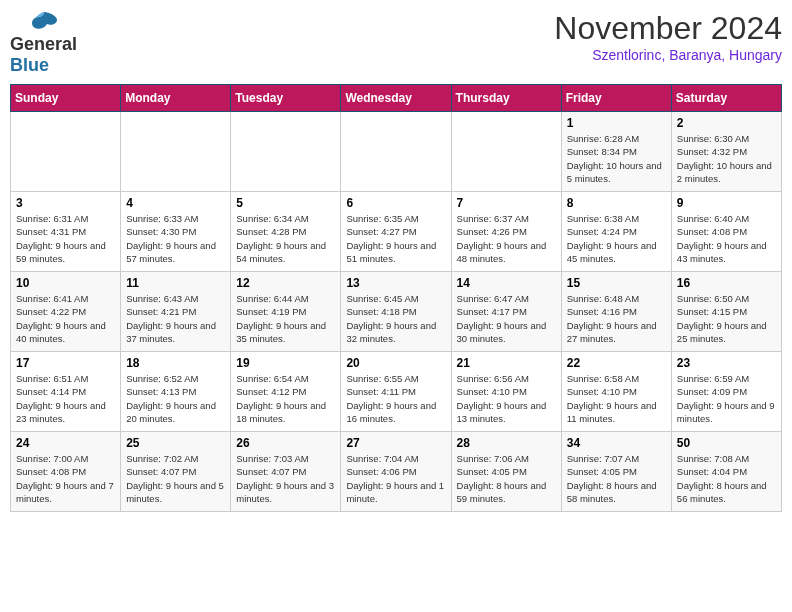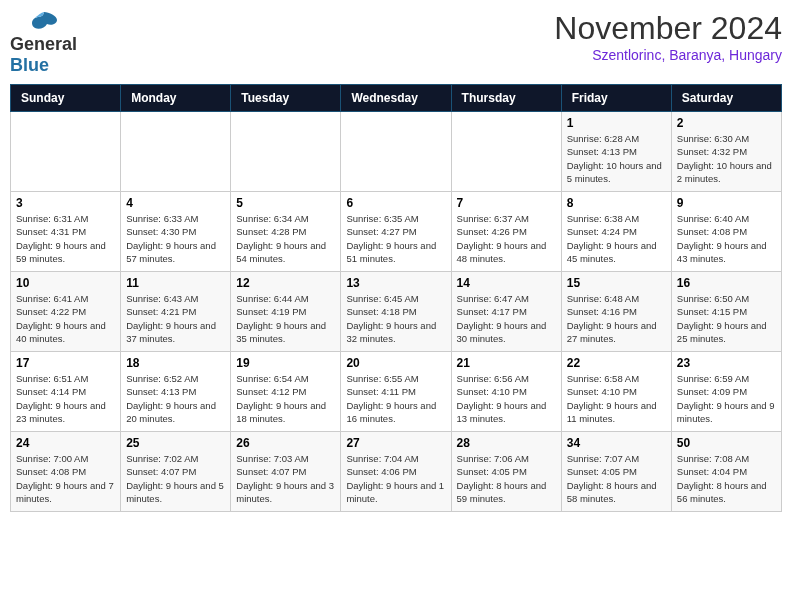--- a/index.html
+++ b/index.html
@@ -37,24 +37,24 @@
     .subtitle {
       font-size: 14px;
       color: #6d28d9;
     }
     table {
       width: 100%;
       border-collapse: collapse;
       font-size: 11px;
     }
     thead tr th {
-      background-color: #0f172a;
+      background-color: #be185d;
       color: #fff;
       text-align: left;
-      padding: 6px 10px;
+      padding: 6px 4px;
       font-size: 12px;
       font-weight: bold;
       border: 1px solid #1a5276;
     }
     tbody tr td {
       border: 1px solid #ccc;
       vertical-align: top;
       padding: 4px 5px;
       height: 80px;
       width: calc(100% / 7);
@@ -115,21 +115,21 @@
   <tbody id="calendar-body">
   <tr>
         <td class="empty-cell"></td>
         <td class="empty-cell"></td>
         <td class="empty-cell"></td>
         <td class="empty-cell"></td>
         <td class="empty-cell"></td>
         <td>
           <span class="day-number">1</span>
           <div class="day-info">Sunrise: 6:28 AM
-Sunset: 4:13 PM
+Sunset: 8:34 PM
 Daylight: 10 hours and 5 minutes.</div>
         </td>
         <td>
           <span class="day-number">2</span>
           <div class="day-info">Sunrise: 6:30 AM
 Sunset: 4:32 PM
 Daylight: 10 hours and 2 minutes.</div>
         </td>
       </tr>
       <tr>

